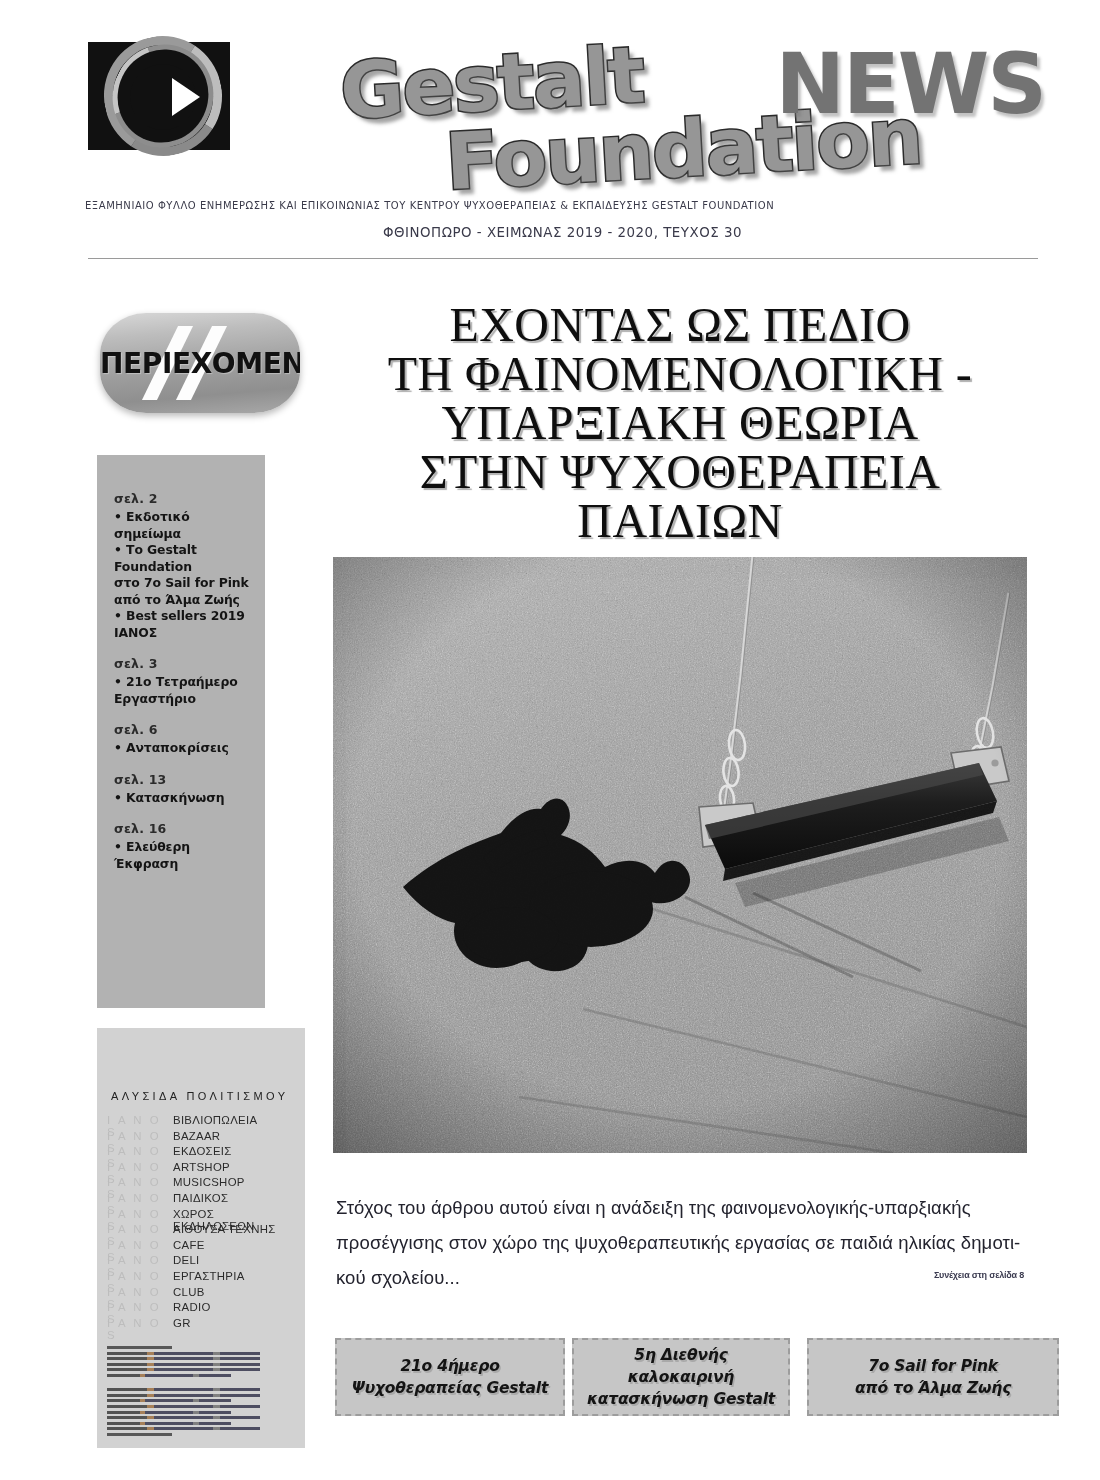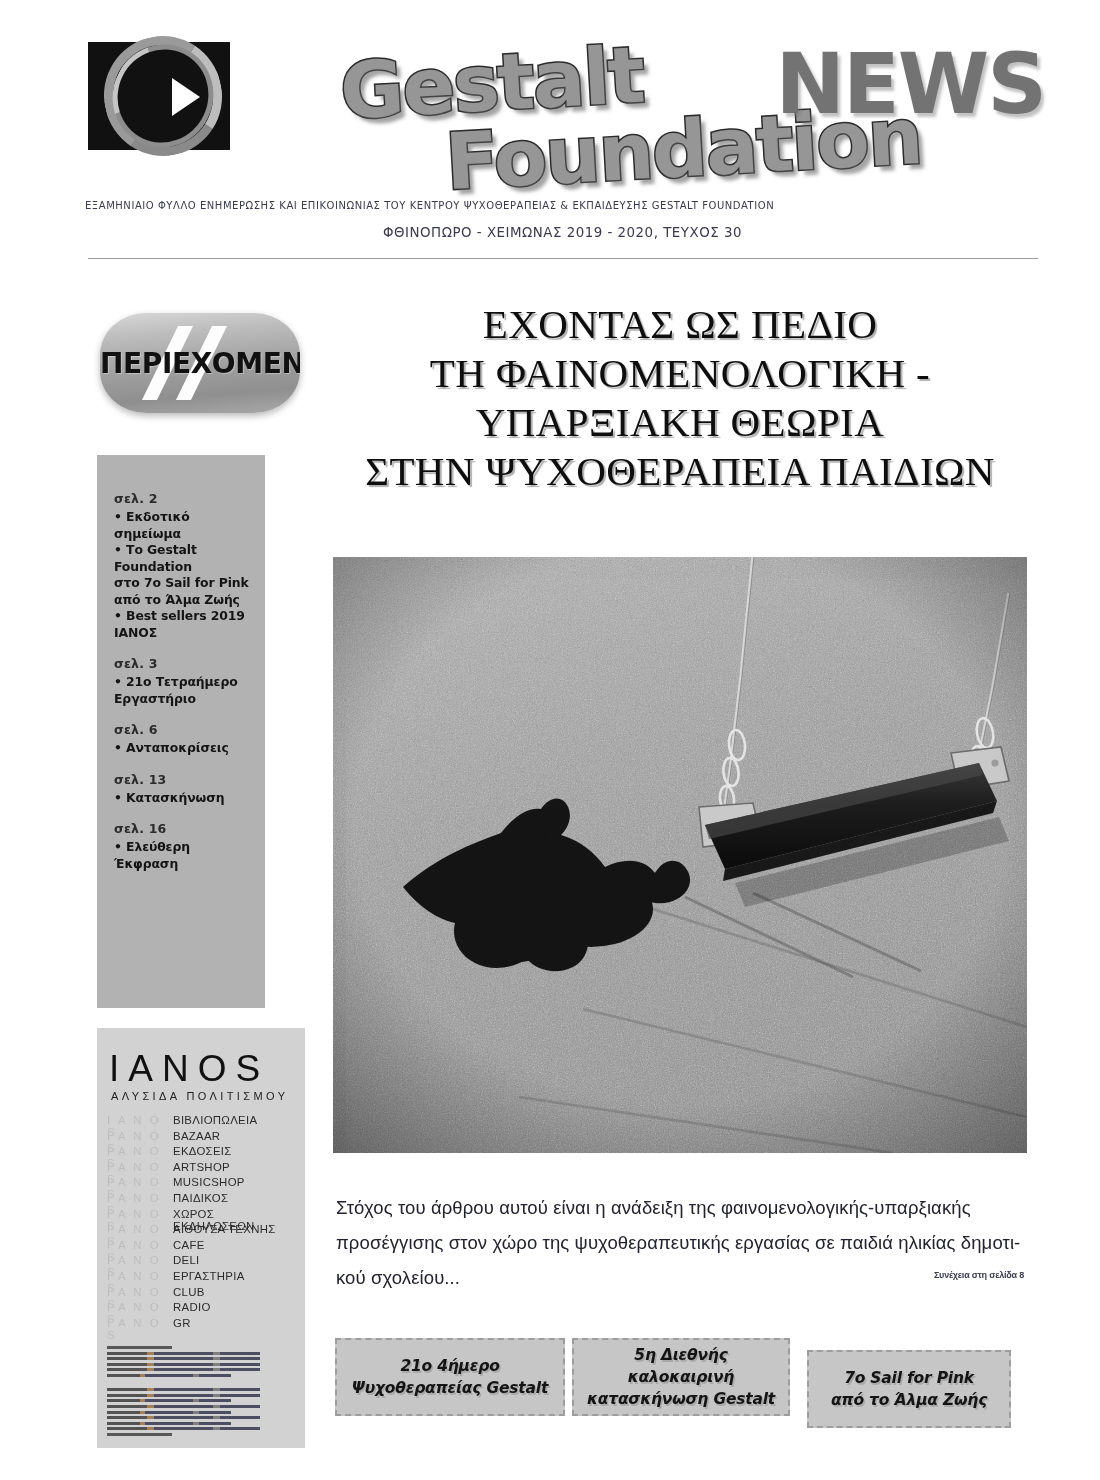--- a/index.html
+++ b/index.html
@@ -296,21 +296,21 @@
   .fine-line.gap { background: none; height: 6px; }
 
   
   .headline {
     position: absolute;
     left: 330px;
     top: 300px;
     width: 700px;
     text-align: center;
     font-family: "Liberation Serif", "DejaVu Serif", serif;
-    font-size: 41px;
+    font-size: 48px;
     font-weight: normal;
     line-height: 49px;
     letter-spacing: 0.4px;
     color: #0e0e0e;
     text-shadow: 2px 2px 1px rgba(110,110,110,0.55);
   }
 
   
   .photo {
     position: absolute;
@@ -370,21 +370,21 @@
     font-style: italic;
     font-size: 15.5px;
     line-height: 22px;
     color: #141414;
     text-shadow: 1.5px 1.5px 0 rgba(150,150,150,0.6);
     letter-spacing: -0.2px;
     padding: 0 6px;
   }
   .promo.p1 { left: 0px;   width: 230px; }
   .promo.p2 { left: 237px; width: 218px; }
-  .promo.p3 { left: 472px; width: 204px; margin-top: 12px; }
+  .promo.p3 { left: 472px; width: 252px; }
 </style>
 </head>
 <body>
 
 <div class="page">
 
   <div class="masthead">
 
     <div class="logo-mark">
       <div class="logo-ring"></div>
@@ -434,21 +434,20 @@
           <div class="toc-item">• Κατασκήνωση</div>
         </div>
         <div class="toc-group">
           <div class="toc-page">σελ. 16</div>
           <div class="toc-item">• Ελεύθερη Έκφραση</div>
         </div>
       </div>
   </div>
 
   <div class="ianos">
-    <div class="ianos-title">IANOS</div>
     <div class="ianos-sub">ΑΛΥΣΙΔΑ ΠΟΛΙΤΙΣΜΟΥ</div>
     <div class="ianos-list" id="ianos-list">
         <div class="ianos-row">
           <span class="ianos-pre">I A N O S</span>
           <span class="ianos-name">ΒΙΒΛΙΟΠΩΛΕΙΑ</span>
         </div>
         <div class="ianos-row">
           <span class="ianos-pre">I A N O S</span>
           <span class="ianos-name">BAZAAR</span>
         </div>

